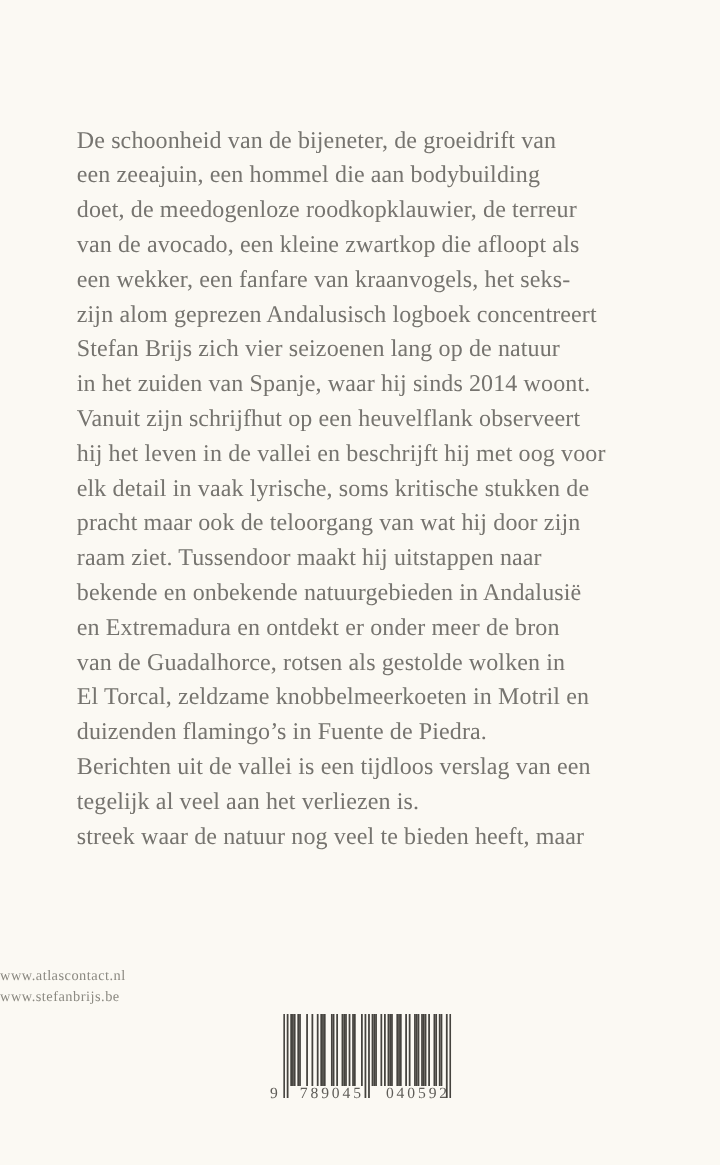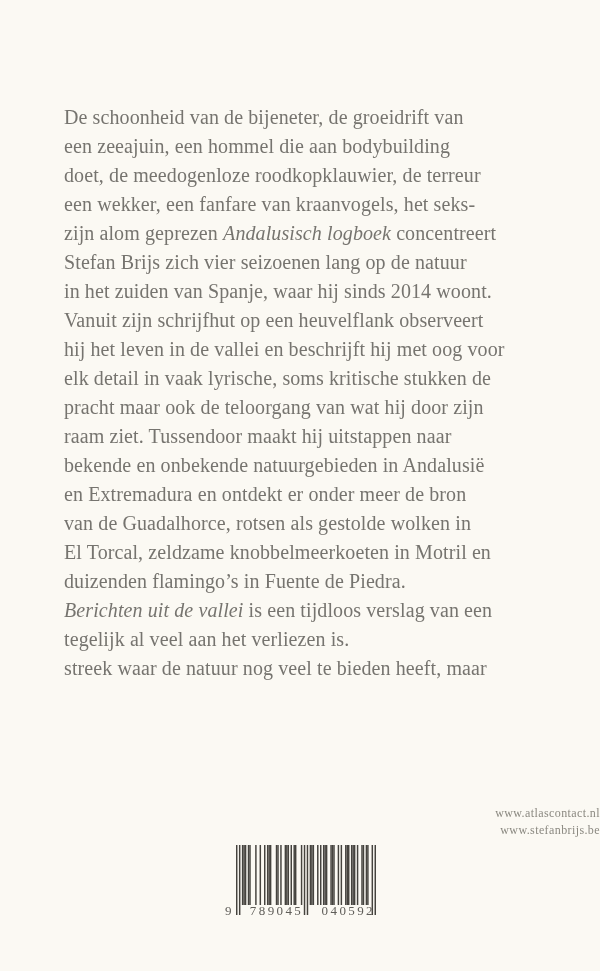--- a/index.html
+++ b/index.html
@@ -15,25 +15,25 @@
   }
   .blurb {
     position: absolute;
     left: 64px; top: 103px;
     color: var(--ink, #76746f);
     font-size: 20px;
     line-height: 29px;
     letter-spacing: 0.1px;
   }
   .blurb-line { white-space: nowrap; }
-  .blurb-line .italic { font-style: italic; }
+  .blurb-line .italic { }
   .websites {
     position: absolute;
     left: 0; right: 0; top: 805px;
-    text-align: right;
+    text-align: left;
     color: var(--url, #8b8981);
     font-size: 12px;
     line-height: 17px;
     letter-spacing: 0.4px;
   }
   .barcode {
     position: absolute;
     top: 845px; left: 224px; width: 152px;
   }
   .barcode svg { display: block; margin-left: 12px; }
@@ -50,20 +50,21 @@
 </style>
 </head>
 <body style="--bg: #fbf9f3; --ink: #76746f; --url: #8b8981; --num: #5f5d58;">
 
 <div class="cover">
 
   <div class="blurb">
       <div class="blurb-line"><span class="">De schoonheid van de bijeneter, de groeidrift van</span></div>
       <div class="blurb-line"><span class="">een zeeajuin, een hommel die aan bodybuilding</span></div>
       <div class="blurb-line"><span class="">doet, de meedogenloze roodkopklauwier, de terreur</span></div>
+      <div class="blurb-line"><span class="">van de avocado, een kleine zwartkop die afloopt als</span></div>
       <div class="blurb-line"><span class="">een wekker, een fanfare van kraanvogels, het seks-</span></div>
       <div class="blurb-line"><span class="">zijn alom geprezen </span><span class="italic">Andalusisch logboek</span><span class=""> concentreert</span></div>
       <div class="blurb-line"><span class="">Stefan Brijs zich vier seizoenen lang op de natuur</span></div>
       <div class="blurb-line"><span class="">in het zuiden van Spanje, waar hij sinds 2014 woont.</span></div>
       <div class="blurb-line"><span class="">Vanuit zijn schrijfhut op een heuvelflank observeert</span></div>
       <div class="blurb-line"><span class="">hij het leven in de vallei en beschrijft hij met oog voor</span></div>
       <div class="blurb-line"><span class="">elk detail in vaak lyrische, soms kritische stukken de</span></div>
       <div class="blurb-line"><span class="">pracht maar ook de teloorgang van wat hij door zijn</span></div>
       <div class="blurb-line"><span class="">raam ziet. Tussendoor maakt hij uitstappen naar</span></div>
       <div class="blurb-line"><span class="">bekende en onbekende natuurgebieden in Andalusië</span></div>

